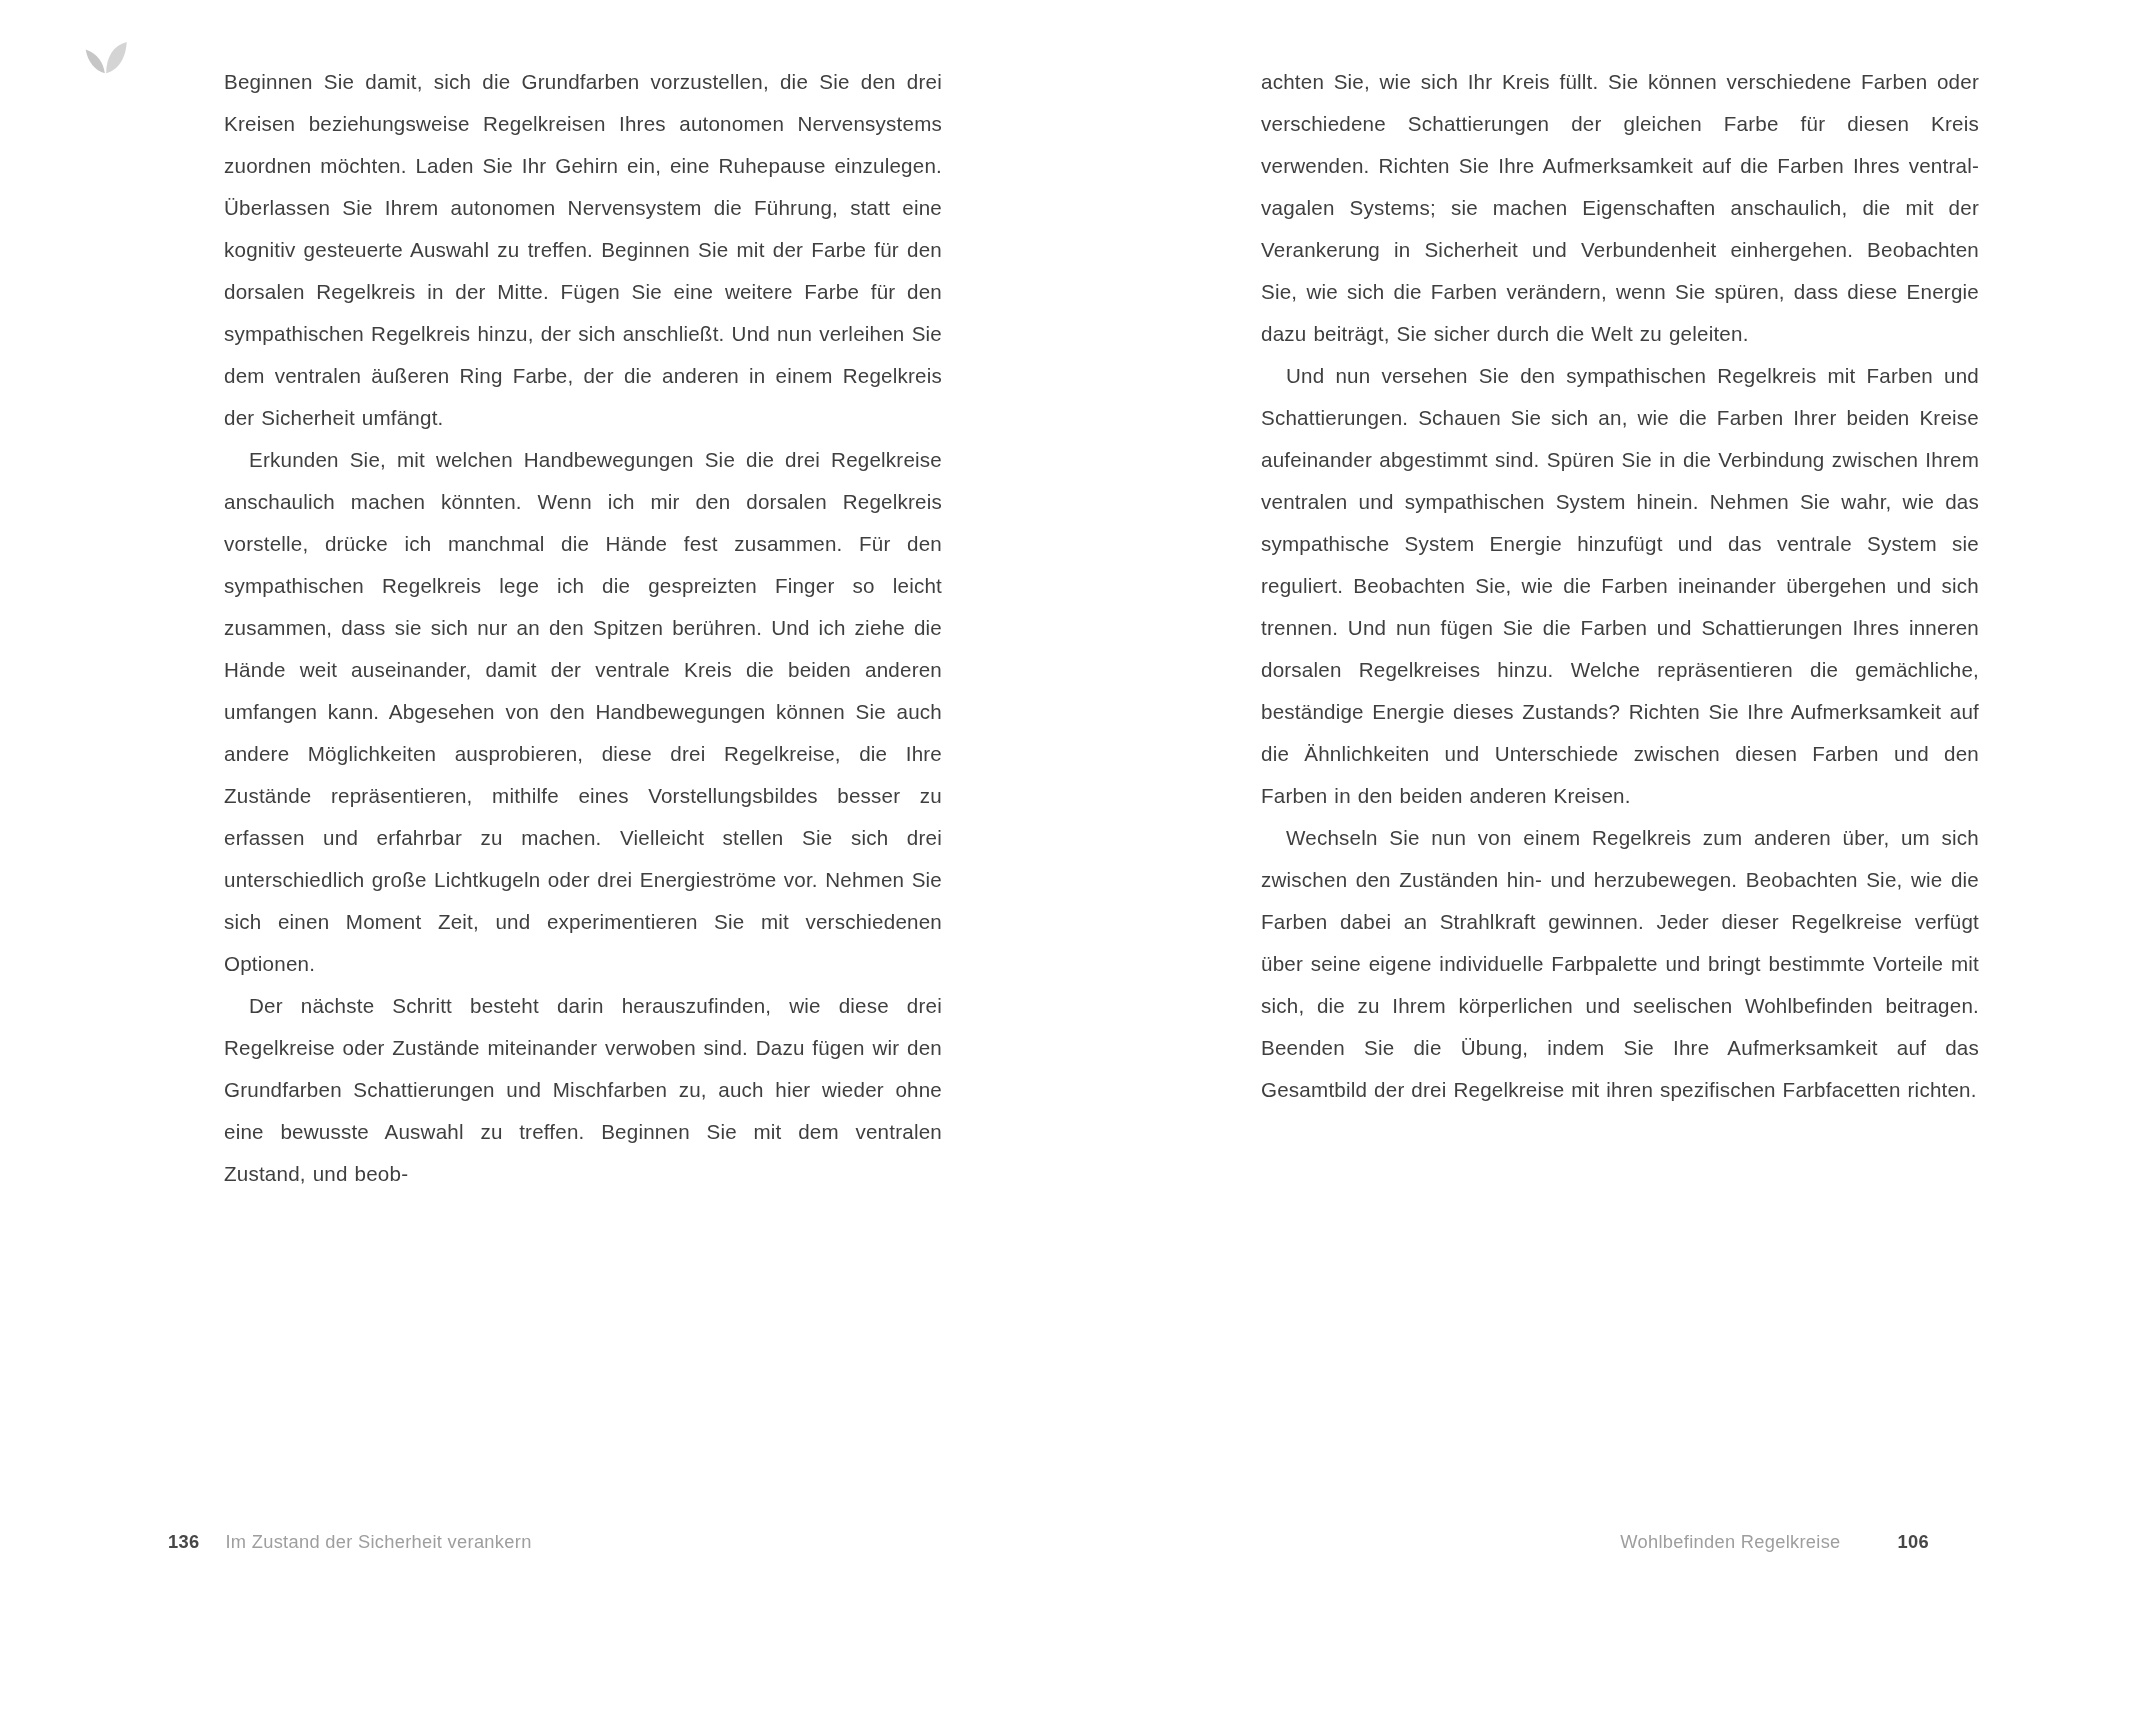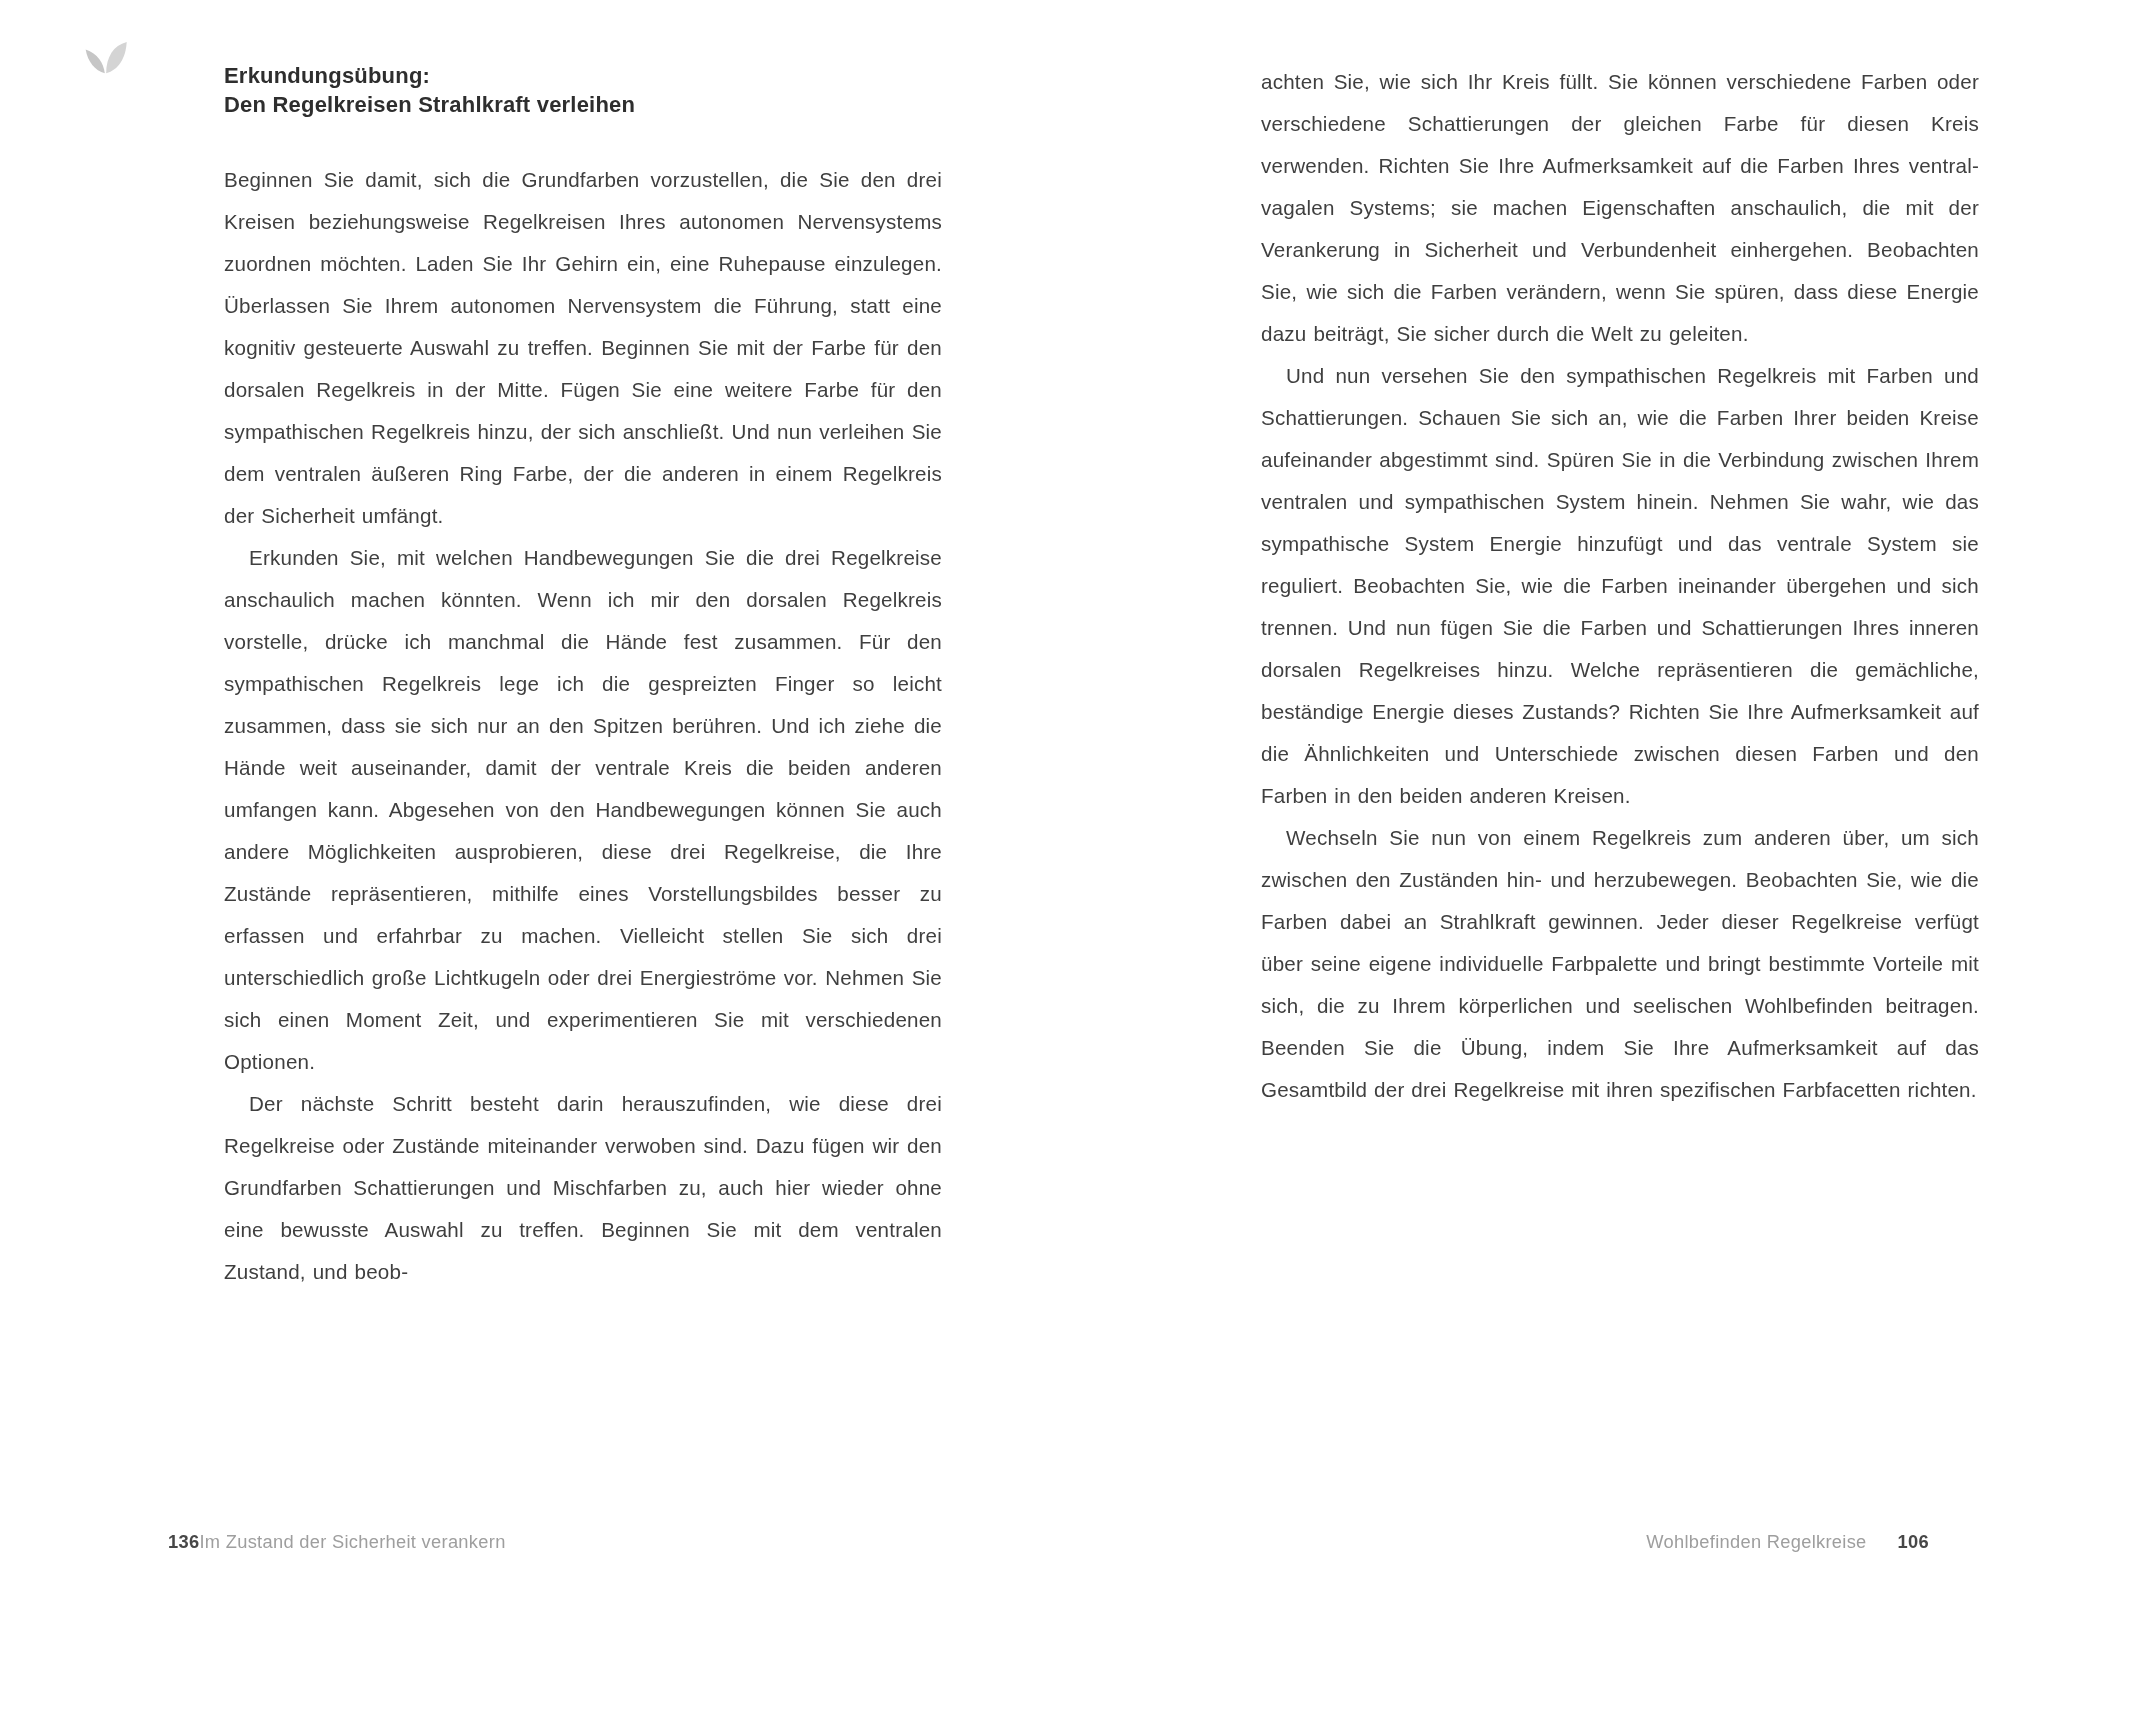--- a/index.html
+++ b/index.html
@@ -55,20 +55,21 @@
   .bodytext p.indent { text-indent: 25px; }
 
   .footer {
     position: absolute;
     top: 1531px;
     font-size: 18.3px;
     letter-spacing: 0.3px;
     display: flex;
     align-items: baseline;
     white-space: nowrap;
+    gap: 26px;
   }
   .footer.left  { left: 168px; }
   .footer.right { right: 222px; justify-content: flex-end; }
   .footer .pagenum {
     font-weight: 600;
     color: #474747;
   }
   .footer .chapter {
     color: #9e9e9e;
   }
@@ -81,24 +82,20 @@
 <div class="spread">
 
   <span class="leaf-icon">
     <svg viewBox="0 0 68 54" width="45" height="36" aria-hidden="true">
       <path d="M35,50 C35,26 46,8 66,3 C65,27 53,46 35,50 Z" fill="#d4d4d4"></path>
       <path d="M33,50 C31,34 22,20 4,14 C7,32 18,46 33,50 Z" fill="#c6c6c6"></path>
     </svg>
   </span>
 
   <div class="column left">
-    <h2 class="heading">
-      <span class="hline">Erkundungsübung:</span>
-      <span class="hline">Den Regelkreisen Strahlkraft verleihen</span>
-    </h2>
     <div class="bodytext">
       <p>Beginnen Sie damit, sich die Grundfarben vorzustellen, die Sie den drei Kreisen beziehungsweise Regelkreisen Ihres autonomen Nervensystems zuordnen möchten. Laden Sie Ihr Gehirn ein, eine Ruhepause einzulegen. Überlassen Sie Ihrem autonomen Nervensystem die Führung, statt eine kognitiv gesteuerte Auswahl zu treffen. Beginnen Sie mit der Farbe für den dorsalen Regelkreis in der Mitte. Fügen Sie eine weitere Farbe für den sympathischen Regelkreis hinzu, der sich anschließt. Und nun verleihen Sie dem ventralen äußeren Ring Farbe, der die anderen in einem Regelkreis der Sicherheit umfängt.</p>
       <p class="indent">Erkunden Sie, mit welchen Handbewegungen Sie die drei Regelkreise anschaulich machen könnten. Wenn ich mir den dorsalen Regelkreis vorstelle, drücke ich manchmal die Hände fest zusammen. Für den sympathischen Regelkreis lege ich die gespreizten Finger so leicht zusammen, dass sie sich nur an den Spitzen berühren. Und ich ziehe die Hände weit auseinander, damit der ventrale Kreis die beiden anderen umfangen kann. Abgesehen von den Handbewegungen können Sie auch andere Möglichkeiten ausprobieren, diese drei Regelkreise, die Ihre Zustände repräsentieren, mithilfe eines Vorstellungsbildes besser zu erfassen und erfahrbar zu machen. Vielleicht stellen Sie sich drei unterschiedlich große Lichtkugeln oder drei Energieströme vor. Nehmen Sie sich einen Moment Zeit, und experimentieren Sie mit verschiedenen Optionen.</p>
       <p class="indent">Der nächste Schritt besteht darin herauszufinden, wie diese drei Regelkreise oder Zustände miteinander verwoben sind. Dazu fügen wir den Grundfarben Schattierungen und Mischfarben zu, auch hier wieder ohne eine bewusste Auswahl zu treffen. Beginnen Sie mit dem ventralen Zustand, und beob-</p>
     </div>
   </div>
 
   <div class="column right">
     <div class="bodytext">
       <p>achten Sie, wie sich Ihr Kreis füllt. Sie können verschiedene Farben oder verschiedene Schattierungen der gleichen Farbe für diesen Kreis verwenden. Richten Sie Ihre Aufmerksamkeit auf die Farben Ihres ventral-vagalen Systems; sie machen Eigenschaften anschaulich, die mit der Verankerung in Sicherheit und Verbundenheit einhergehen. Beobachten Sie, wie sich die Farben verändern, wenn Sie spüren, dass diese Energie dazu beiträgt, Sie sicher durch die Welt zu geleiten.</p>

